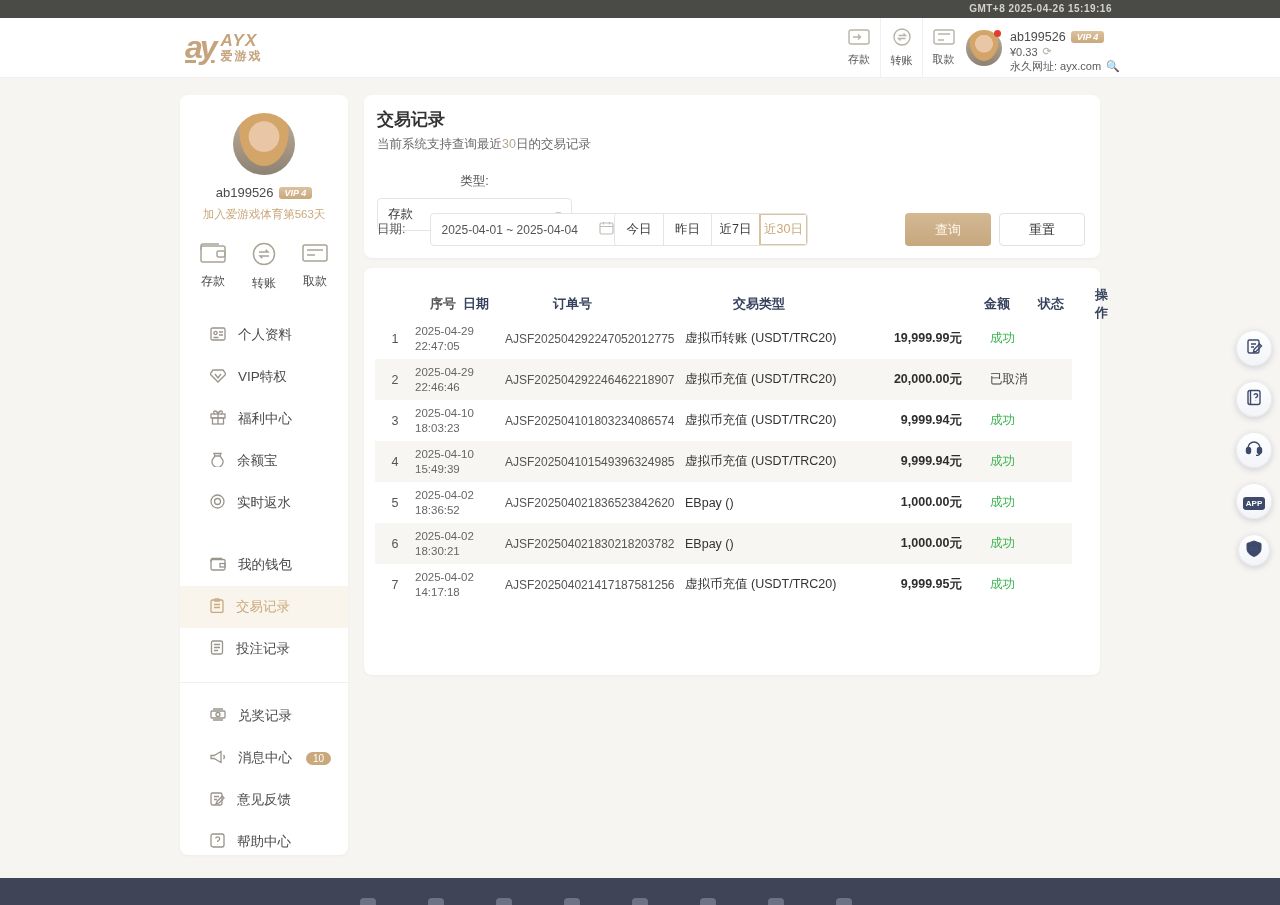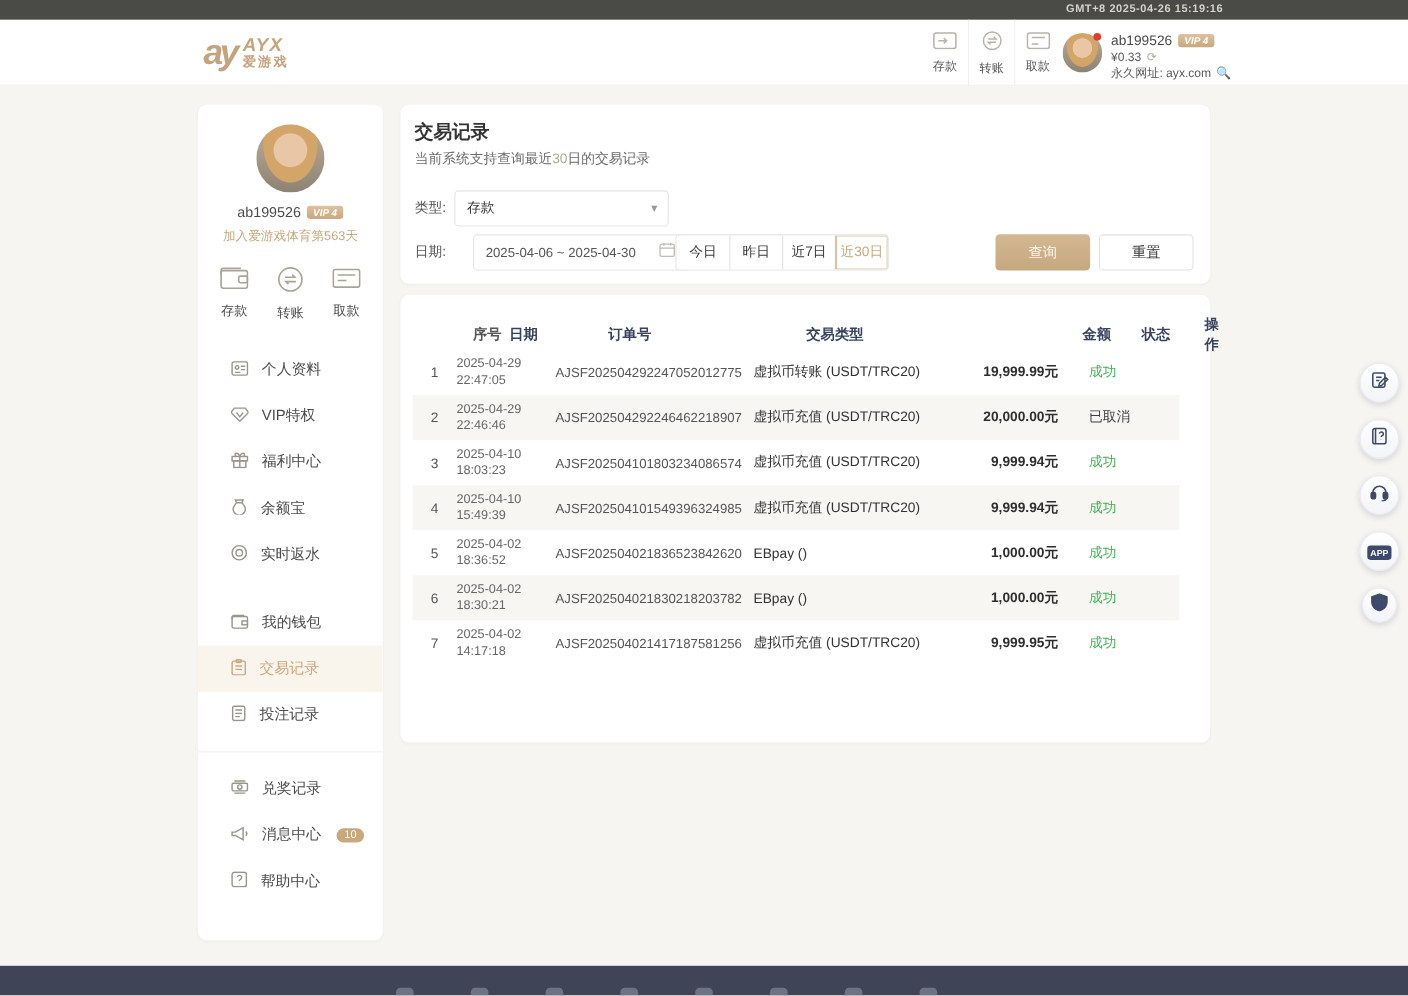--- a/index.html
+++ b/index.html
@@ -8,21 +8,21 @@
 
   
   .topbar { position:absolute; left:0; top:0; width:1280px; height:18px; background:#4a4a46;
             color:#d6d2cc; font-size:10px; font-weight:bold; line-height:18px; text-align:right;
             padding-right:168px; letter-spacing:.5px; }
 
   
   .header { position:absolute; left:0; top:18px; width:1280px; height:60px; background:#fff;
             border-bottom:1px solid #efefef; }
   .logo { position:absolute; left:185px; top:10px; display:flex; align-items:center; gap:6px; cursor:pointer; }
-  .logo-mark { font-style:italic; font-weight:800; font-size:32px; color:#c5a37c; line-height:38px; letter-spacing:-3px; }
+  .logo-mark { font-style:italic; font-weight:800; font-size:32px; color:#c5a37c; line-height:38px; letter-spacing:-3px;text-decoration:underline; }
   .logo-texts { display:flex; flex-direction:column; justify-content:center; }
   .logo-name { font-weight:800; font-style:italic; font-size:17px; color:#c5a37c; line-height:17px; letter-spacing:1px;}
   .logo-sub  { font-weight:700; font-size:12px; color:#c5a37c; line-height:14px; letter-spacing:2px;}
   .nav { position:absolute; left:298px; top:0; height:60px; display:flex; align-items:center; gap:25px; }
   .nav-item { font-size:14px; color:#3a3a3a; cursor:pointer; white-space:nowrap; }
   .quick { position:absolute; left:838px; top:0; height:60px; display:flex; }
   .quick-item { width:42px; display:flex; flex-direction:column; align-items:center; justify-content:center;
                 gap:3px; cursor:pointer; position:relative; }
   .quick-item + .quick-item { border-left:1px solid #f0f0f0; }
   .quick-item svg { stroke:#b9b2a8; }
@@ -63,21 +63,21 @@
   .msg-badge { margin-left:2px; background:#c9a87c; color:#fff; font-size:10px; border-radius:8px;
                padding:1px 7px; }
 
   
   .filter-card { position:absolute; left:364px; top:95px; width:736px; height:163px; background:#fff;
                  border-radius:8px; box-shadow:0 1px 3px rgba(0,0,0,.04); }
   .page-title { position:absolute; left:13px; top:13px; font-size:17px; font-weight:bold; color:#333; }
   .page-sub { position:absolute; left:13px; top:41px; font-size:12.5px; color:#6b6b6b; }
   .page-sub .hl { color:#b3a892; }
   .filter-row-label { font-size:12.5px; color:#555; }
-  .type-row { position:absolute; left:13px; top:78px; display:flex; align-items:center; gap:8px; }
+  .type-row { position:absolute; left:13px; top:78px; display:flex; align-items:center; gap:8px;flex-direction:column; }
   .date-row { position:absolute; left:13px; top:118px; display:flex; align-items:center; gap:25px; }
   .select-box, .date-box { width:195px; height:33px; border:1px solid #e5e5e5; border-radius:4px;
       display:flex; align-items:center; padding:0 10px; cursor:pointer; background:#fff; }
   .select-box .val { font-size:12.5px; color:#333; flex:1; }
   .chevron { color:#999; font-size:11px; }
   .date-box .val { font-size:12px; color:#555; flex:1; text-align:left; }
   .cal-icon svg { stroke:#c0bcb4; }
   .range-group { position:absolute; left:250px; top:118px; display:flex; border:1px solid #e4e4e4;
                  border-radius:4px; overflow:hidden; height:33px; background:#fff; }
   .range-btn { width:48px; display:flex; align-items:center; justify-content:center; font-size:12.5px;
@@ -297,20 +297,27 @@
     </div>
     <div class="menu-item">
       <span><svg width="16" height="14" viewBox="0 0 16 14" fill="none" stroke-width="1.3">
             <path d="M1 5.5v3h3l7 4V1.5l-7 4H1zM13.5 5a3 3 0 0 1 0 4"></path>
           </svg></span>
       <span>消息中心</span>
       <span class="msg-badge">10</span>
     </div>
     <div class="menu-item">
       <span><svg width="15" height="15" viewBox="0 0 15 15" fill="none" stroke-width="1.3">
+            <rect x="1" y="2" width="11" height="12" rx="1.5"></rect>
+            <path d="M4 5.5h5M4 8.5h3M9 12 14 7l-1.8-1.8-5 5L6 13l3-1z"></path>
+          </svg></span>
+      <span>意见反馈</span>
+    </div>
+    <div class="menu-item">
+      <span><svg width="15" height="15" viewBox="0 0 15 15" fill="none" stroke-width="1.3">
             <rect x="1" y="1" width="13" height="13" rx="2"></rect>
             <path d="M5.7 5.5a2 2 0 1 1 2.6 2.2c-.6.2-.8.6-.8 1.3M7.5 11.2v.2"></path>
           </svg></span>
       <span>帮助中心</span>
     </div>
   </div>
 </div>
 
 <div class="filter-card">
   <div class="page-title">交易记录</div>
@@ -322,21 +329,21 @@
     <span class="filter-row-label">类型:</span>
     <div class="select-box">
       <span class="val">存款</span>
       <span class="chevron">▾</span>
     </div>
   </div>
 
   <div class="date-row">
     <span class="filter-row-label">日期:</span>
     <div class="date-box">
-      <span class="val">2025-04-06  ~  2025-04-30</span>
+      <span class="val">2025-04-01  ~  2025-04-04</span>
       <span class="cal-icon">
         <svg width="15" height="14" viewBox="0 0 15 14" fill="none" stroke-width="1.2">
             <rect x="1" y="2" width="13" height="11" rx="1.5"></rect>
             <path d="M1 5.5h13M4.5 1v2.5M10.5 1v2.5"></path>
           </svg>
       </span>
     </div>
   </div>
 
   <div class="range-group">

